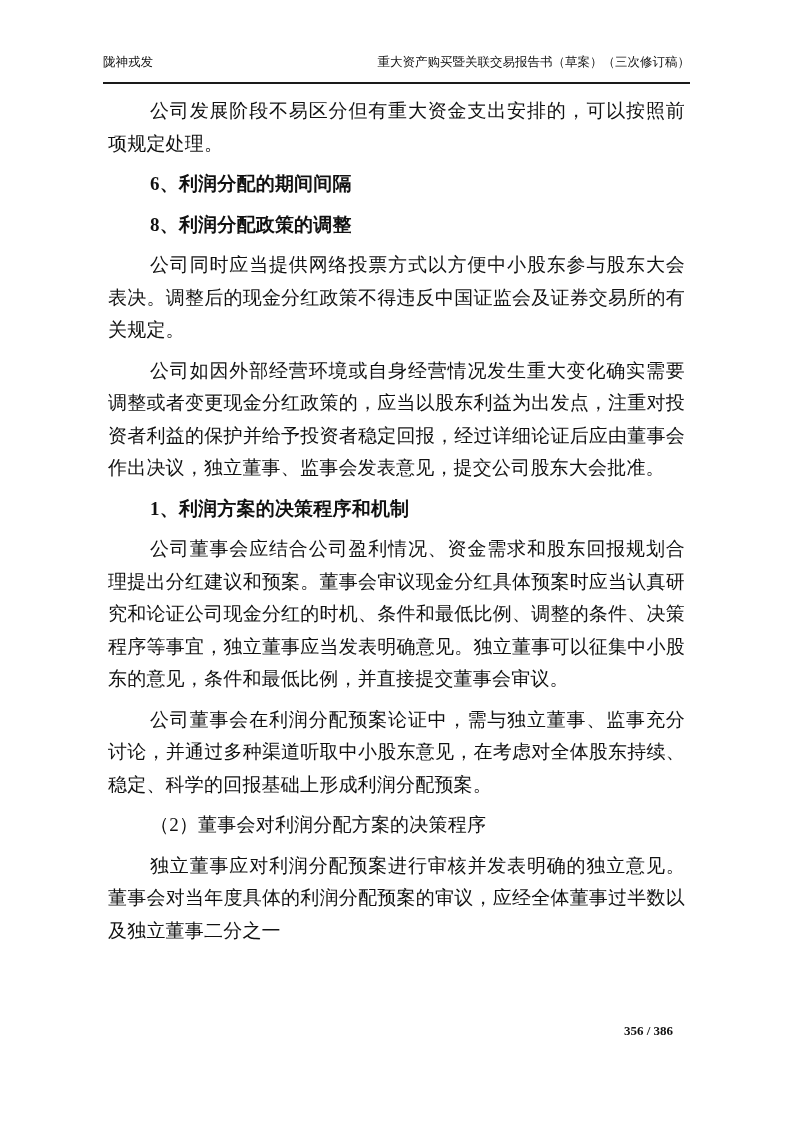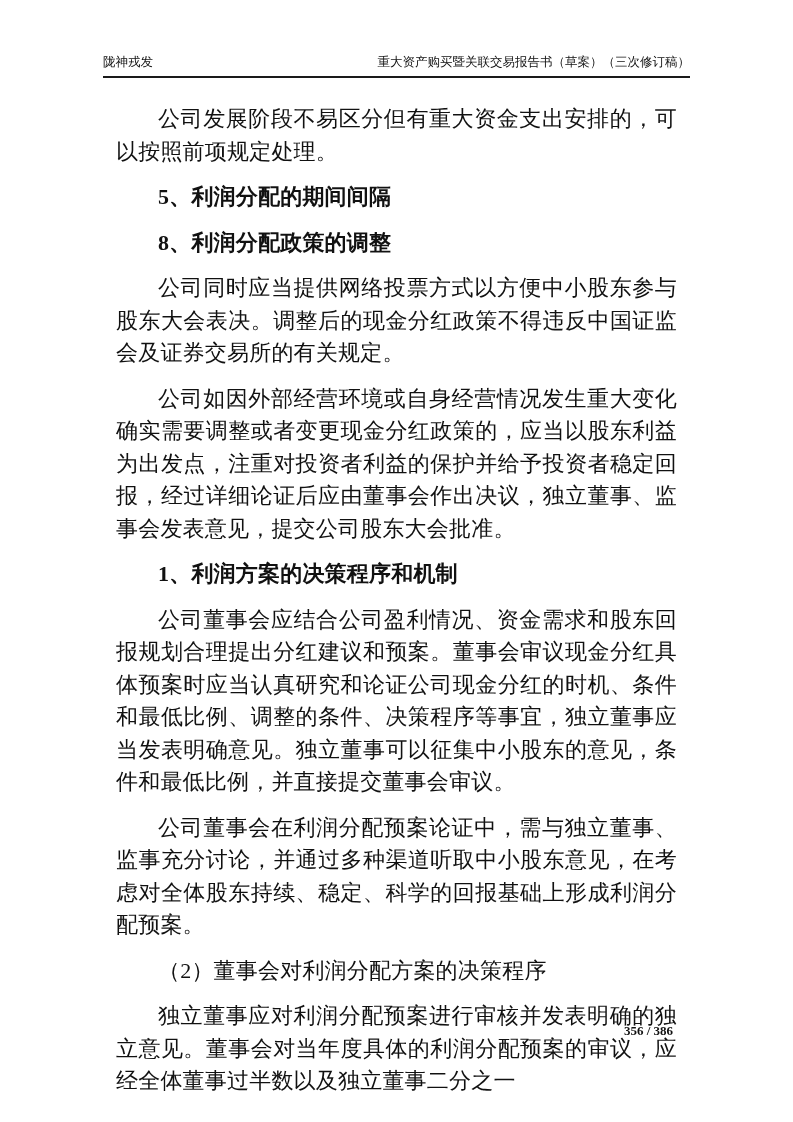--- a/index.html
+++ b/index.html
@@ -19,33 +19,33 @@
   .header {
     position: absolute;
     left: 103px;
     right: 103px;
     top: 54px;
     display: flex;
     justify-content: space-between;
     align-items: flex-end;
     font-size: 12.5px;
     line-height: 16px;
-    padding-bottom: 6px;
+    padding-bottom: 12px;
     border-bottom: 2px solid #1a1a1a;
     white-space: nowrap;
   }
   .content {
     position: absolute;
     left: 103px;
     width: 587px;
     top: 90px;
   }
   .block {
-    margin: 13px;
-    font-size: 22px;
+    margin: 5px;
+    font-size: 19px;
     line-height: 32.5px;
     text-align: justify;
     text-indent: 42px;
     letter-spacing: 0.2px;
   }
   .block + .block {
     margin-top: 8px;
   }
   .block.h, .block.hp {
     font-weight: 700;
@@ -68,21 +68,21 @@
 
 <div class="page">
 
   <div class="header">
     <span>陇神戎发</span>
     <span>重大资产购买暨关联交易报告书（草案）（三次修订稿）</span>
   </div>
 
   <div class="content" id="content">
       <div class="block p">公司发展阶段不易区分但有重大资金支出安排的，可以按照前项规定处理。</div>
-      <div class="block h">5、利润分配的期间间隔</div>
+      <div class="block h">6、利润分配的期间间隔</div>
       <div class="block h">8、利润分配政策的调整</div>
       <div class="block p">公司同时应当提供网络投票方式以方便中小股东参与股东大会表决。调整后的现金分红政策不得违反中国证监会及证券交易所的有关规定。</div>
       <div class="block p">公司如因外部经营环境或自身经营情况发生重大变化确实需要调整或者变更现金分红政策的，应当以股东利益为出发点，注重对投资者利益的保护并给予投资者稳定回报，经过详细论证后应由董事会作出决议，独立董事、监事会发表意见，提交公司股东大会批准。</div>
       <div class="block h">1、利润方案的决策程序和机制</div>
       <div class="block p">公司董事会应结合公司盈利情况、资金需求和股东回报规划合理提出分红建议和预案。董事会审议现金分红具体预案时应当认真研究和论证公司现金分红的时机、条件和最低比例、调整的条件、决策程序等事宜，独立董事应当发表明确意见。独立董事可以征集中小股东的意见，条件和最低比例，并直接提交董事会审议。</div>
       <div class="block p">公司董事会在利润分配预案论证中，需与独立董事、监事充分讨论，并通过多种渠道听取中小股东意见，在考虑对全体股东持续、稳定、科学的回报基础上形成利润分配预案。</div>
       <div class="block s">（2）董事会对利润分配方案的决策程序</div>
       <div class="block p">独立董事应对利润分配预案进行审核并发表明确的独立意见。董事会对当年度具体的利润分配预案的审议，应经全体董事过半数以及独立董事二分之一</div>
     </div>
 

